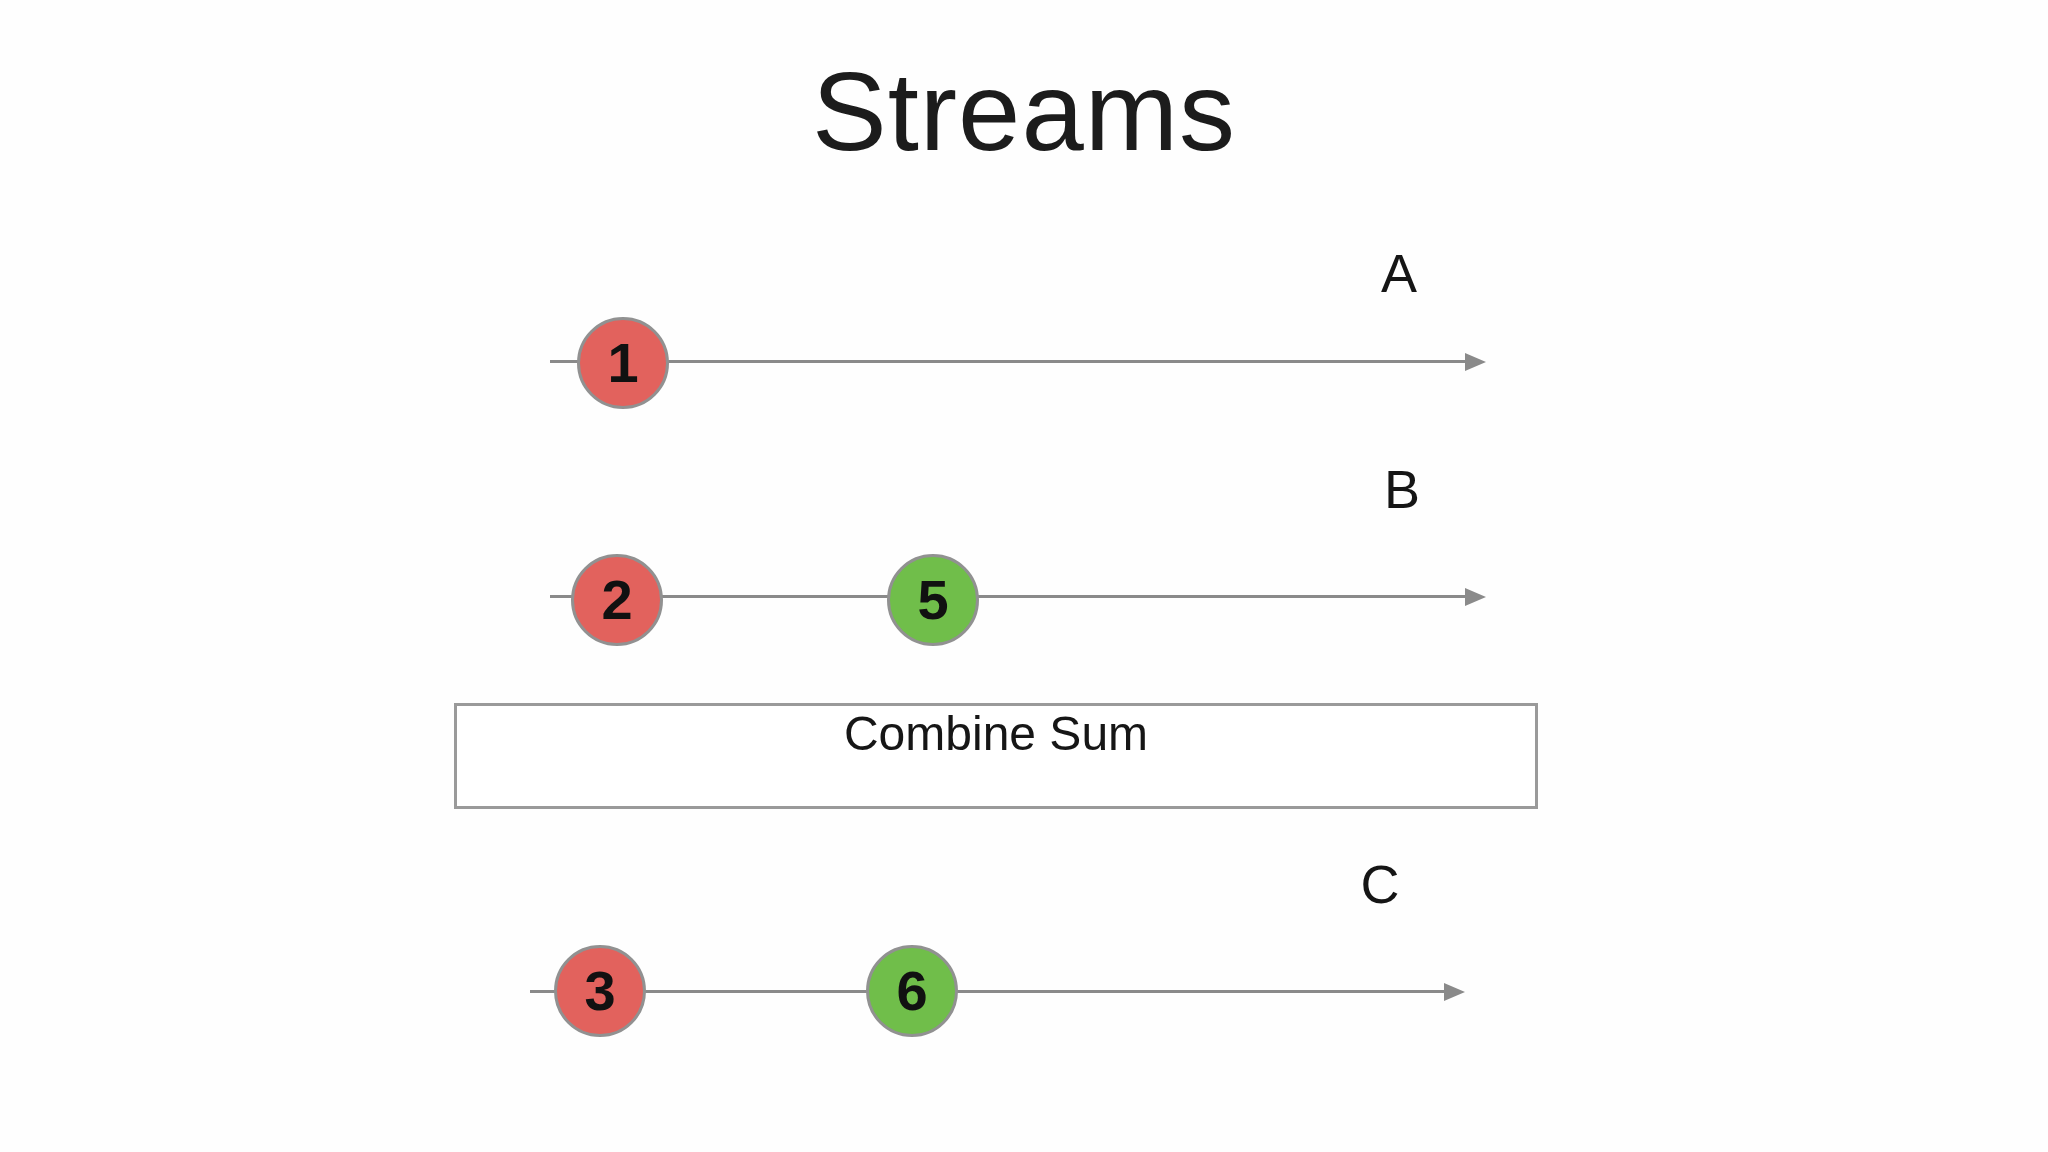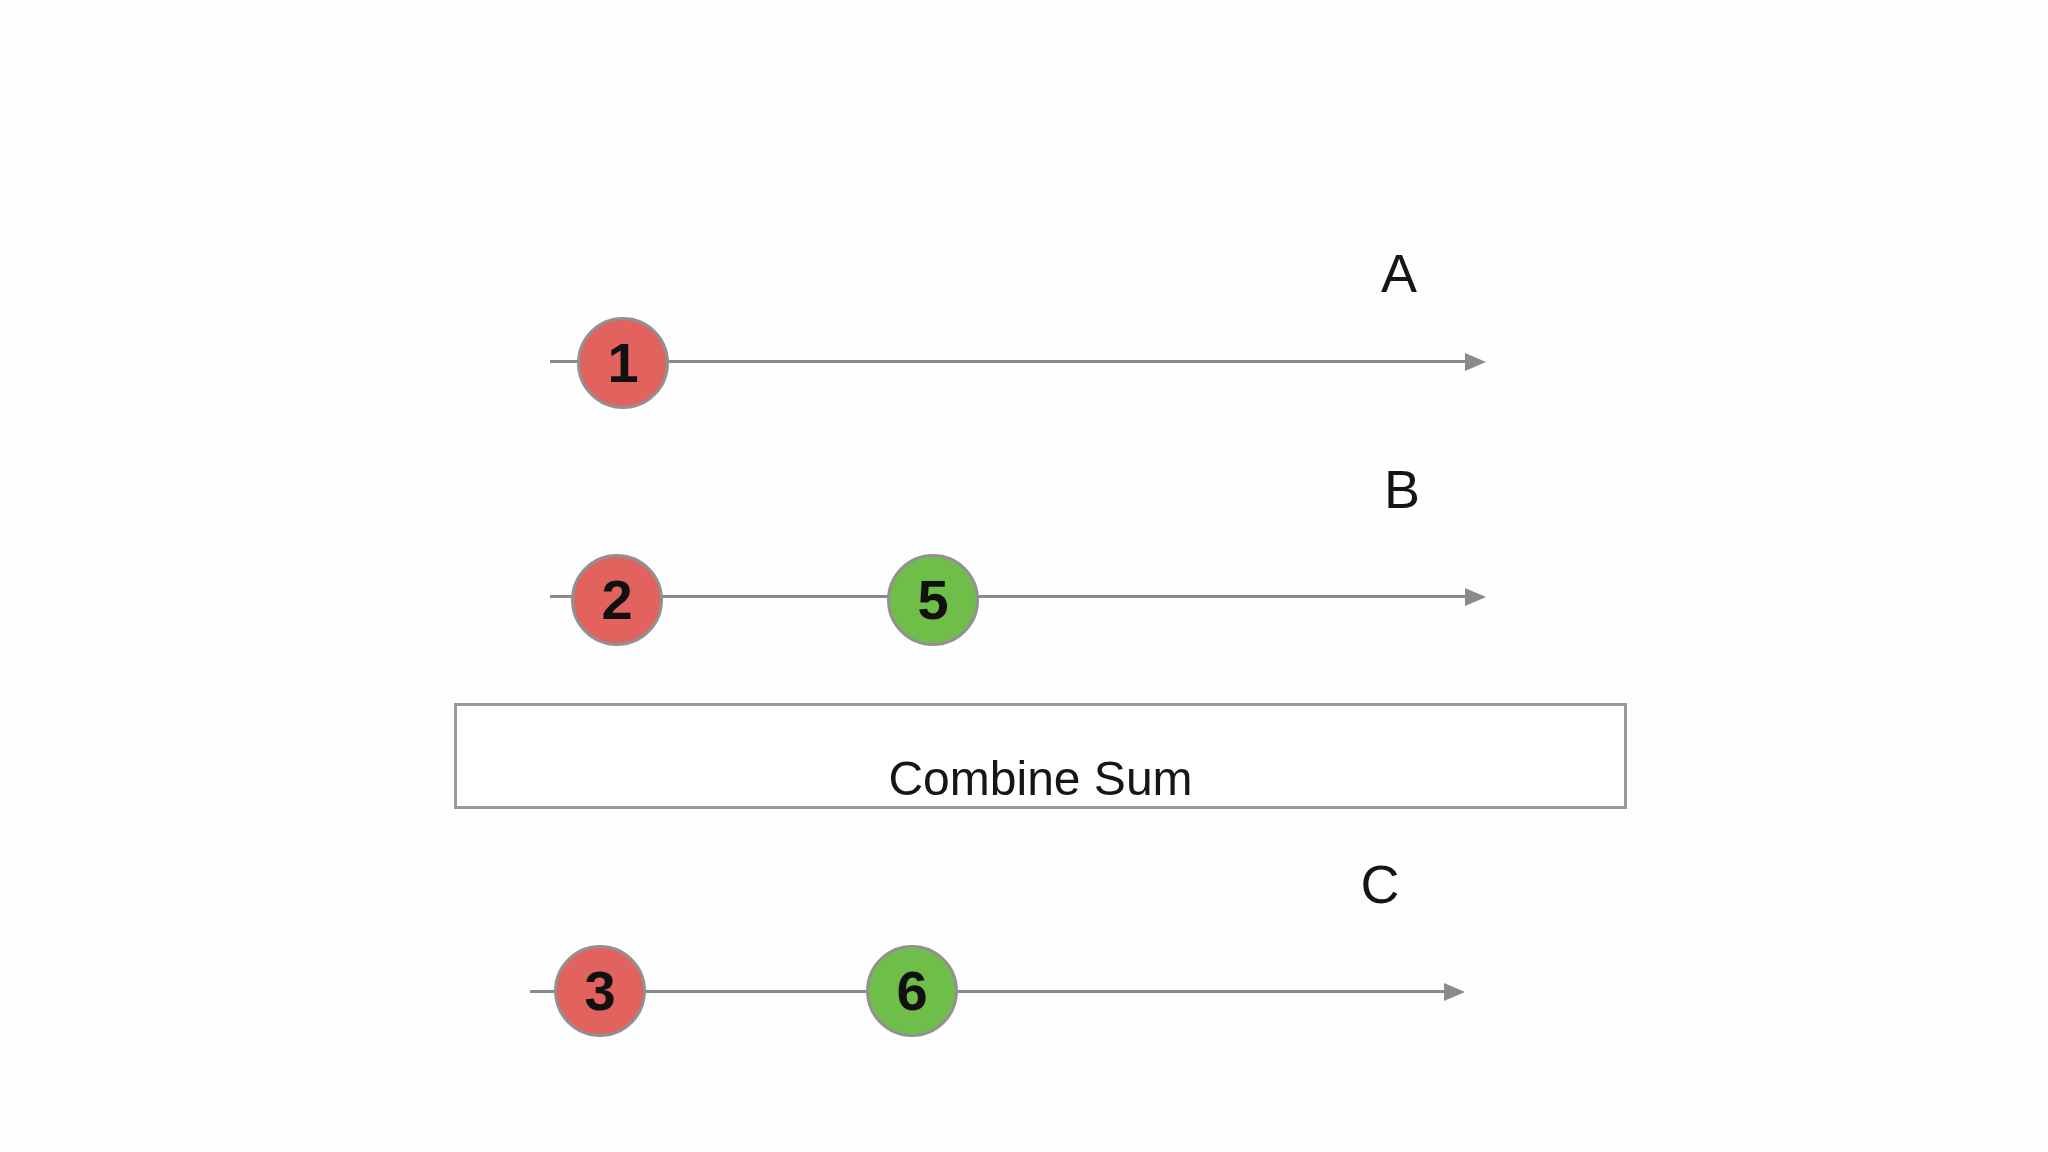--- a/index.html
+++ b/index.html
@@ -65,27 +65,27 @@
     font-weight: 700;
     color: #111111;
     line-height: 1;
   }
   .marble[data-color="red"]   { background: var(--c-red); }
   .marble[data-color="green"] { background: var(--c-green); }
   .combine-box {
     position: absolute;
     left: 454px;
     top: 703px;
-    width: 1173px;
+    width: 1084px;
     height: 106px;
     box-sizing: border-box;
     background: #ffffff;
     border: 3px solid var(--c-box-border);
     display: flex;
-    align-items: flex-end;
+    align-items: flex-start;
     justify-content: center;
   }
   .combine-box .combine-label {
     font-size: 48px;
     font-weight: 400;
     color: #161616;
   }
 
   
   #label-a { left: 1339px; top: 243px; }
@@ -103,20 +103,21 @@
   #line-c  { left: 530px;  top: 990px; width: 914px; }
   #arrow-c { left: 1444px; top: 983px; }
   #marble-c3 { left: 554px; top: 945px; }
   #marble-c6 { left: 866px; top: 945px; }
 </style>
 </head>
 <body>
 
 <div class="canvas">
 
+  <div class="page-title">Streams</div>
 
   <div class="stream-label" id="label-a">A</div>
   <div class="timeline-line" id="line-a"></div>
   <div class="arrowhead" id="arrow-a"></div>
   <div class="marble" id="marble-a1" data-color="red">
     <span>1</span>
   </div>
 
   <div class="stream-label" id="label-b">B</div>
   <div class="timeline-line" id="line-b"></div>

